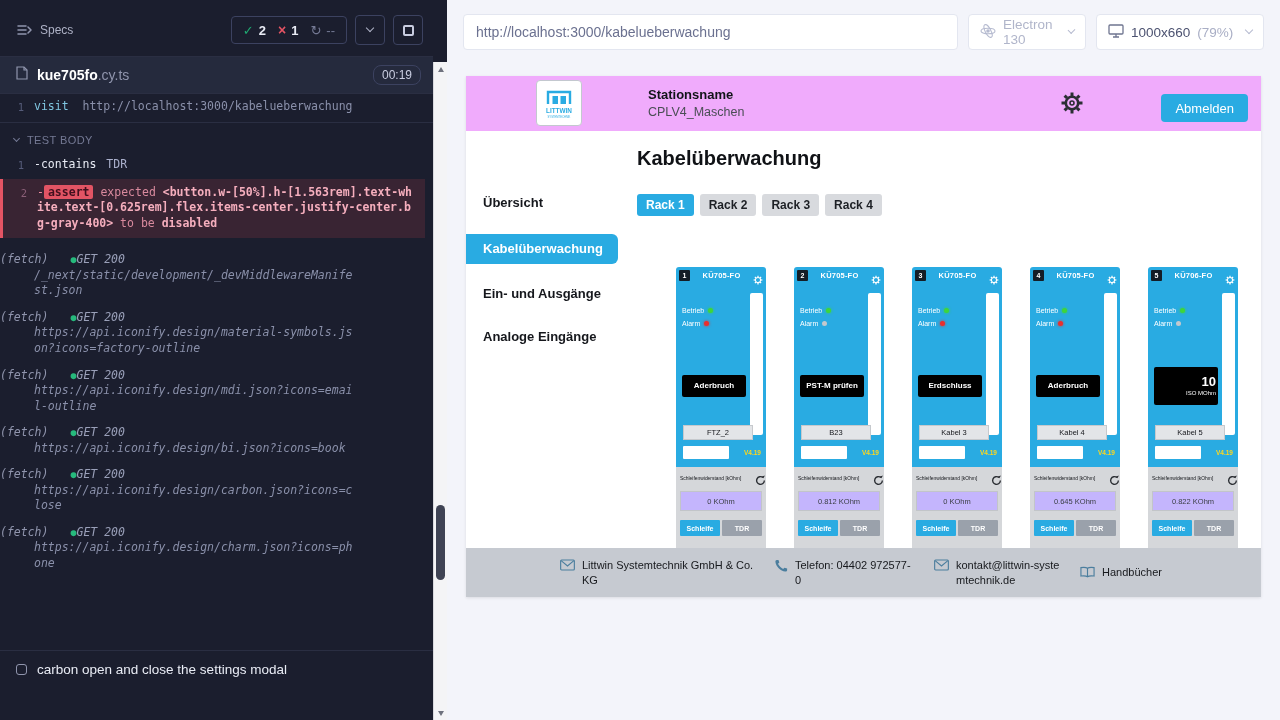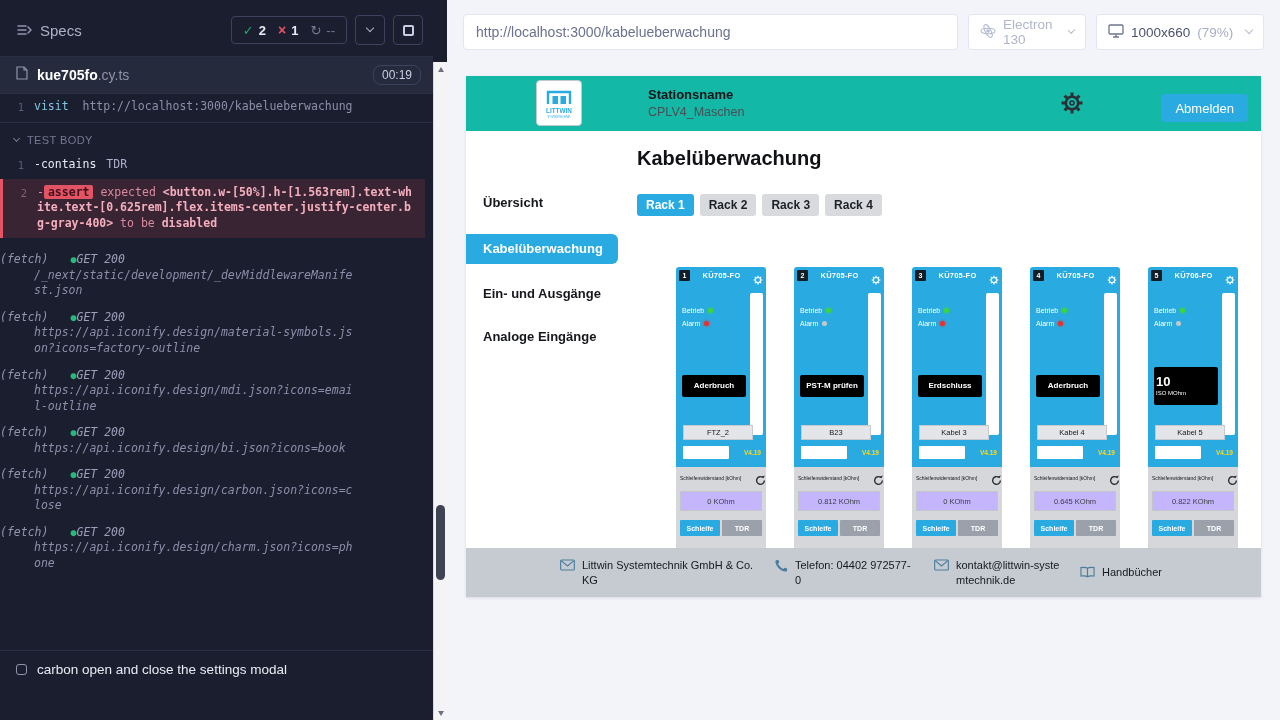--- a/index.html
+++ b/index.html
@@ -3,21 +3,21 @@
 <meta charset="utf-8">
 <style>
   * { margin:0; padding:0; box-sizing:border-box; }
   html,body { width:1280px; height:720px; overflow:hidden; background:#f3f4fa;
     font-family:"Liberation Sans","DejaVu Sans",sans-serif; }
 
   
   .reporter { position:absolute; left:0; top:0; width:447px; height:720px; background:#1b1e2e; color:#c9cde0; }
   .rep-inner { position:absolute; left:0; top:0; width:433px; height:720px; overflow:hidden; }
   .rep-header { display:flex; align-items:center; gap:8px; padding:15px 10px 11px 16px; }
-  .specs-btn { display:flex; align-items:center; gap:8px; color:#aeb2c6; font-size:15px; cursor:pointer; }
+  .specs-btn { display:flex; align-items:center; gap:8px; color:#aeb2c6; font-size:12px; cursor:pointer; }
   .specs-btn svg { display:block; }
   .rep-spacer { flex:1; }
   .stats { display:flex; align-items:center; gap:12px; border:1px solid #3c4260; border-radius:4px; padding:5px 11px; font-size:13px; }
   .stat { display:flex; align-items:center; gap:5px; }
   .stat .ic-pass { color:#1fa971; font-size:13px; }
   .stat .ic-fail { color:#e45464; font-weight:bold; font-size:14px; }
   .stat .ic-pend { color:#747994; font-size:13px; }
   .stat b { color:#e9ecf5; font-weight:700; }
   .stat .pend-num { color:#747994; }
   .sq-btn { width:30px; height:30px; border:1px solid #3c4260; border-radius:4px; display:grid; place-items:center; color:#aeb2c6; cursor:pointer; }
@@ -72,21 +72,21 @@
   .url-box { flex:1; height:36px; background:#fff; border:1px solid #e3e6f0; border-radius:4px; display:flex; align-items:center; padding:0 12px; color:#6b7190; font-size:14px; }
   .browser-box, .viewport-box { height:36px; background:#fff; border:1px solid #e3e6f0; border-radius:4px; display:flex; align-items:center; gap:7px; padding:0 11px; font-size:13.5px; cursor:pointer; }
   .browser-box { width:118px; color:#b0b5ca; }
   .viewport-box { width:168px; color:#9ca1b8; }
   .vp-size { color:#4c5270; }
   .vp-zoom { color:#a9aec5; }
   .sel-chev { margin-left:auto; color:#b6bbd0; }
 
   
   .aut { position:absolute; left:19px; top:76px; width:795px; height:521px; background:#fff; display:flex; flex-direction:column; box-shadow:0 1px 3px rgba(0,0,0,.10); }
-  .app-header { height:55px; background:#14b8a6; flex:none; position:relative; }
+  .app-header { height:55px; background:#f0abfc; flex:none; position:relative; }
   .logo-tile { position:absolute; left:70px; top:4px; width:46px; height:46px; background:#fff; border:1px solid #c3c8cf; border-radius:4px; display:grid; place-items:center; }
   .station { position:absolute; left:182px; top:11px; }
   .station-label { font-size:13px; font-weight:700; color:#111418; }
   .station-name { font-size:12.5px; color:#4a4e55; margin-top:3px; }
   .hdr-gear { position:absolute; left:594px; top:15px; width:24px; height:24px; color:#2b2e34; cursor:pointer; }
   .logout-btn { position:absolute; right:13px; top:18px; height:28px; padding:0 14px; background:#29abe2; color:#fff; border:none; border-radius:4px; font-size:13px; font-family:inherit; cursor:pointer; }
 
   .app-body { flex:1; display:flex; position:relative; overflow:hidden; }
   .app-nav { width:155px; flex:none; position:relative; }
   .nav-item { position:absolute; left:0; height:28px; line-height:28px; padding-left:17px; font-size:13px; font-weight:700; color:#15171c; width:152px; cursor:pointer; }
@@ -105,21 +105,21 @@
   .card-model { flex:1; text-align:center; font-size:7.5px; font-weight:700; letter-spacing:.2px; }
   .card-gear { width:10px; height:10px; color:#fff; flex:none; cursor:pointer; }
   .card-gauge { position:absolute; right:3px; top:26px; width:13px; height:142px; background:#fff; border-radius:2px; }
   .card-leds { position:absolute; left:6px; top:40px; }
   .led-row { display:flex; align-items:center; gap:4px; margin-bottom:6px; font-size:7px; }
   .led { width:5px; height:5px; border-radius:50%; }
   .led[data-color="green"] { background:#3ed53b; box-shadow:0 0 3px #3ed53b; }
   .led[data-color="red"]   { background:#e8302e; box-shadow:0 0 3px #e8302e; }
   .led[data-color="gray"]  { background:#c3c8cd; }
   .card-status { position:absolute; left:6px; top:108px; width:64px; height:22px; background:#000; color:#fff; font-size:8px; font-weight:700; display:grid; place-items:center; border-radius:2px; text-align:center; line-height:1.1; padding:0 2px; }
-  .card-status.big { top:100px; height:38px; display:flex; flex-direction:column; align-items:flex-start; justify-content:center; gap:1px; }
+  .card-status.big { top:100px; height:38px; display:flex; flex-direction:column; align-items:flex-end; justify-content:center; gap:1px; }
   .big-val { font-size:13px; font-weight:700; }
   .big-unit { font-size:6px; font-weight:400; }
   .card-name { position:absolute; left:7px; top:158px; width:70px; height:15px; background:#e3e5e8; border:1px solid #c6c9cd; display:grid; place-items:center; font-size:7.5px; color:#15171c; }
   .card-smallbox { position:absolute; left:7px; top:179px; width:46px; height:13px; background:#fff; border-radius:1px; }
   .card-version { position:absolute; right:5px; top:182px; font-size:6.5px; font-weight:700; color:#ffd71c; }
   .card-lower { position:absolute; left:0; right:0; top:200px; bottom:0; background:#d5d7da; border-radius:0 0 3px 3px; padding:5px 4px; color:#16181c; }
   .meas-row { display:flex; justify-content:space-between; align-items:center; }
   .meas-label { font-size:6px; transform:scale(.82); transform-origin:left center; white-space:nowrap; }
   .refresh-icon { width:11px; height:11px; color:#2b2e33; flex:none; cursor:pointer; }
   .meas-value { margin-top:8px; height:20px; background:#c4b5fd; border:1px solid #c2c5c9; display:grid; place-items:center; font-size:7.5px; color:#3a3e44; }

